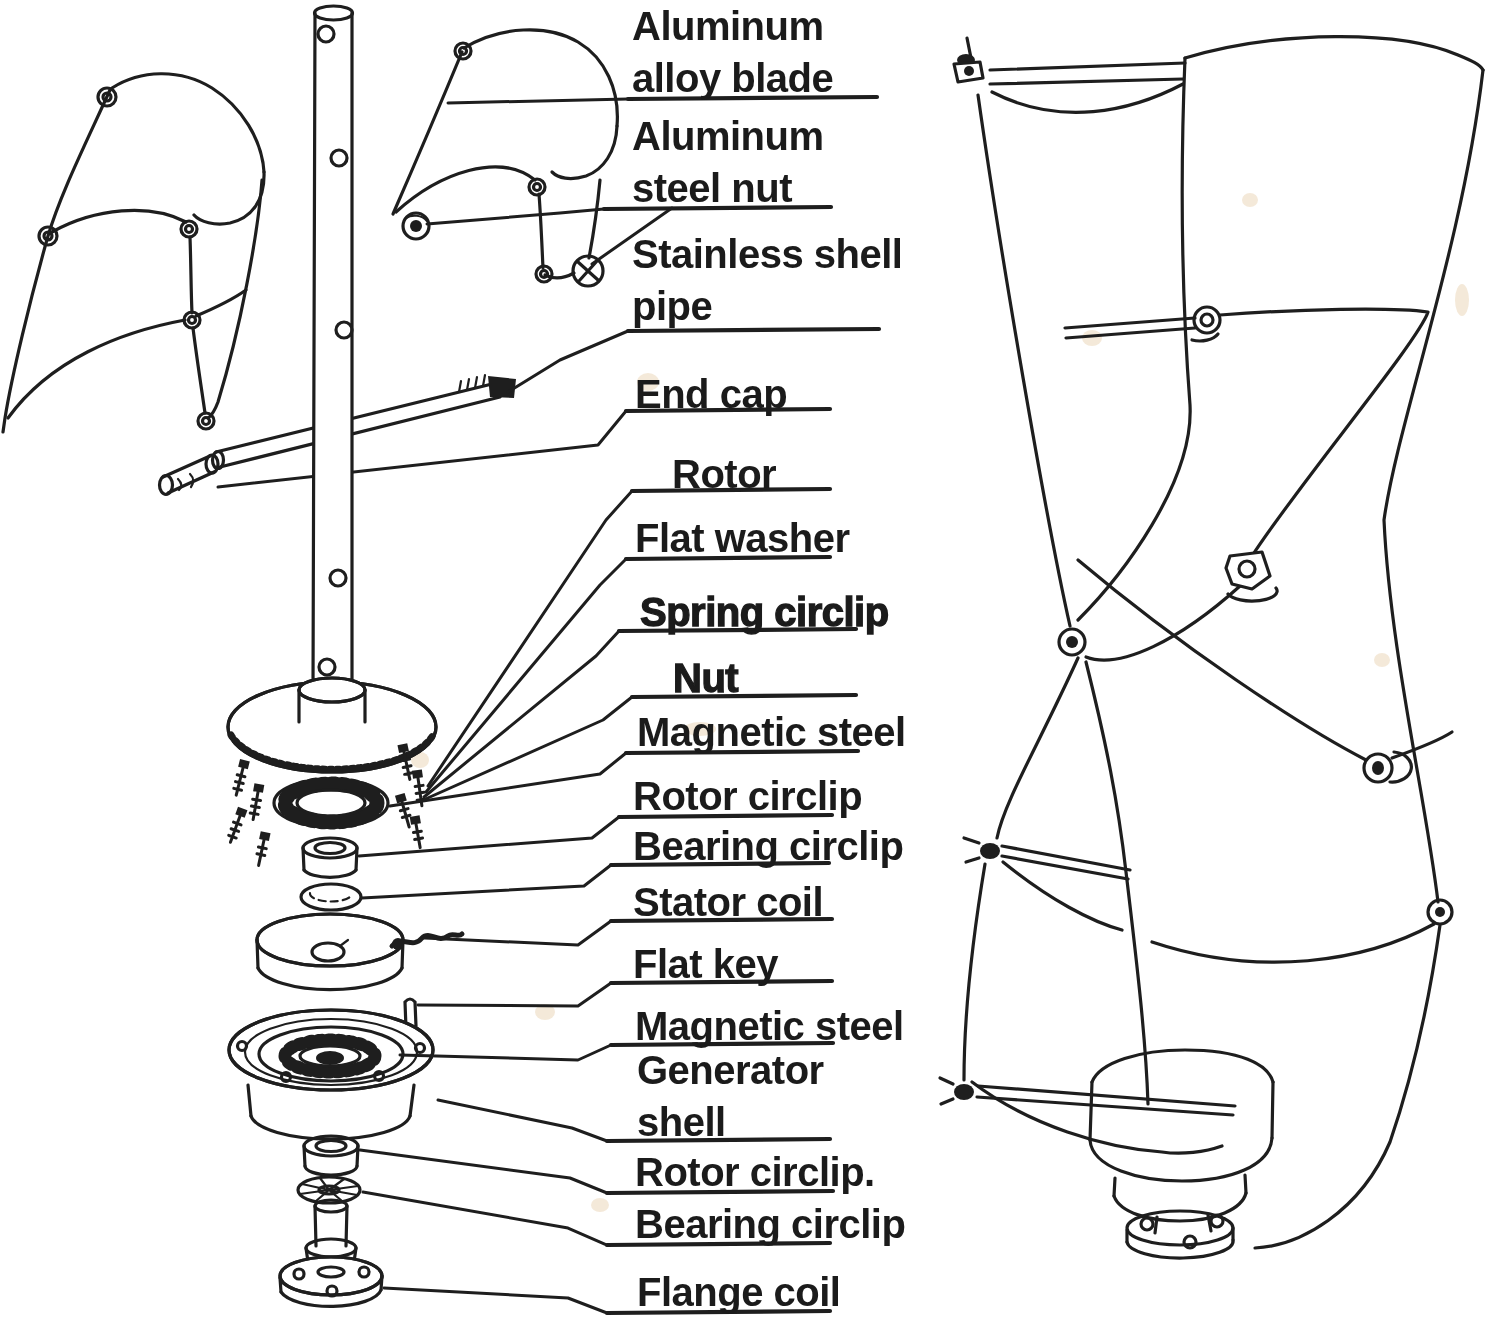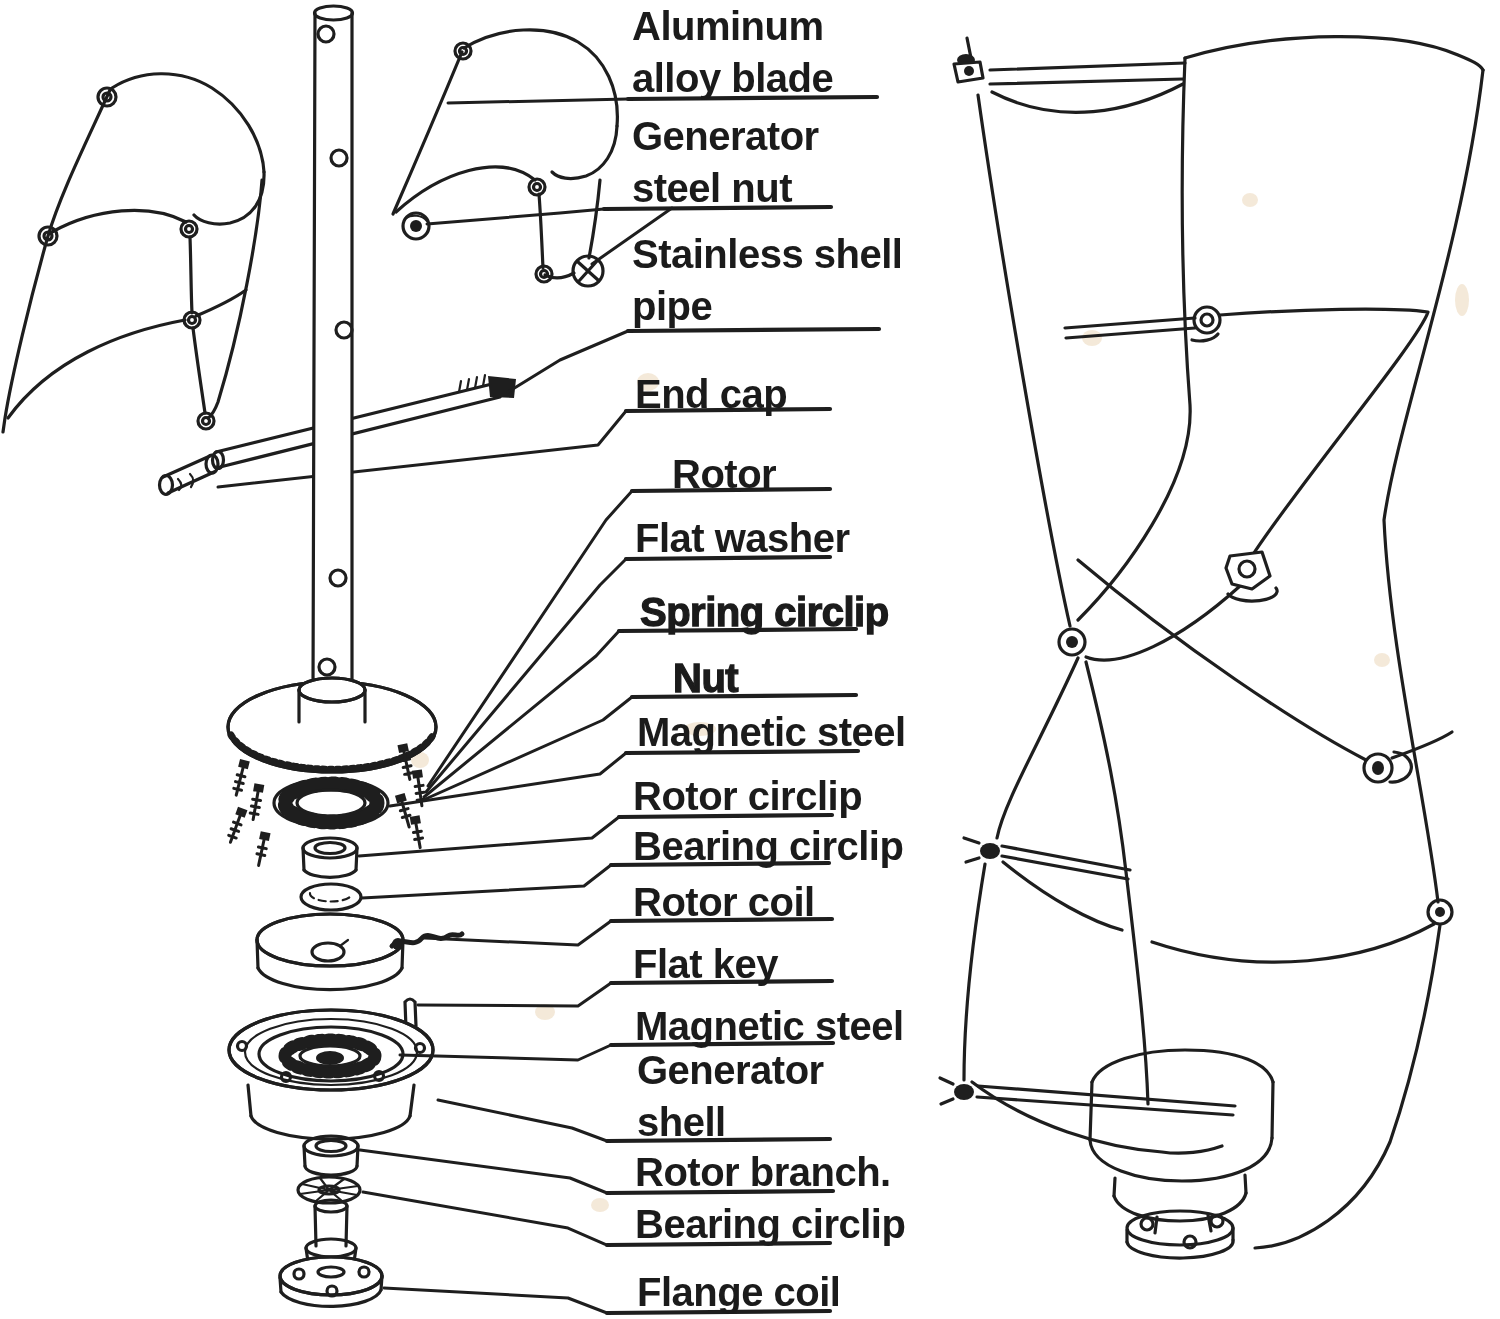--- a/index.html
+++ b/index.html
@@ -330,31 +330,31 @@
     <path class="lead" d="M611,1045 L578,1060 L400,1055"></path>
     <path class="lead" d="M607,1141 L572,1128 L438,1100"></path>
     <path class="lead" d="M607,1193 L570,1178 L360,1150"></path>
     <path class="lead" d="M607,1245 L568,1228 L363,1192"></path>
     <path class="lead" d="M607,1313 L568,1298 L384,1288"></path>
   </g>
 </svg>
 
 <div>
   <div class="lbl" style="left:632px;top:0px;width:255px">Aluminum alloy blade</div>
-  <div class="lbl" style="left:632px;top:110px;width:255px">Generator steel nut</div>
+  <div class="lbl" style="left:632px;top:110px;width:255px">Aluminum steel nut</div>
   <div class="lbl" style="left:632px;top:228px;width:280px">Stainless shell pipe</div>
   <div class="lbl" style="left:635px;top:368px;width:300px">End cap</div>
   <div class="lbl" style="left:672px;top:448px;width:300px">Rotor</div>
   <div class="lbl" style="left:635px;top:512px;width:320px">Flat washer</div>
   <div class="lbl heavy" style="left:640px;top:586px;width:340px">Spring circlip</div>
   <div class="lbl heavy" style="left:673px;top:652px;width:300px">Nut</div>
   <div class="lbl" style="left:637px;top:706px;width:340px">Magnetic steel</div>
   <div class="lbl" style="left:633px;top:770px;width:320px">Rotor circlip</div>
   <div class="lbl" style="left:633px;top:820px;width:340px">Bearing circlip</div>
-  <div class="lbl" style="left:633px;top:876px;width:300px">Rotor coil</div>
+  <div class="lbl" style="left:633px;top:876px;width:300px">Stator coil</div>
   <div class="lbl" style="left:633px;top:938px;width:300px">Flat key</div>
   <div class="lbl" style="left:635px;top:1000px;width:340px">Magnetic steel</div>
   <div class="lbl" style="left:637px;top:1044px;width:240px">Generator shell</div>
-  <div class="lbl" style="left:635px;top:1146px;width:320px">Rotor branch.</div>
+  <div class="lbl" style="left:635px;top:1146px;width:320px">Rotor circlip.</div>
   <div class="lbl" style="left:635px;top:1198px;width:340px">Bearing circlip</div>
   <div class="lbl" style="left:637px;top:1266px;width:300px">Flange coil</div>
 </div>
 </div>
 
 </body></html>

